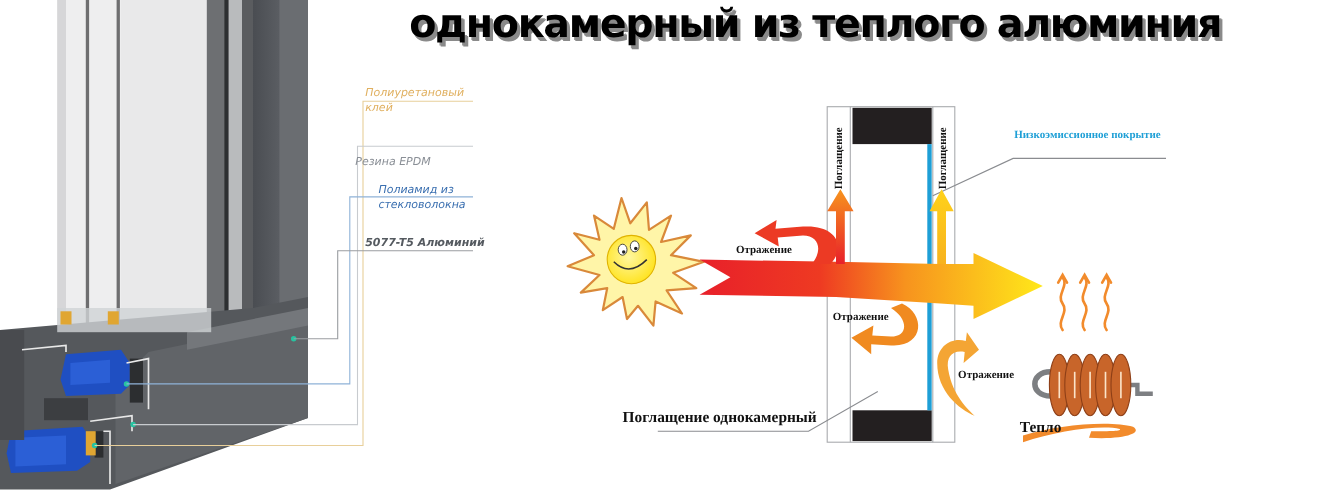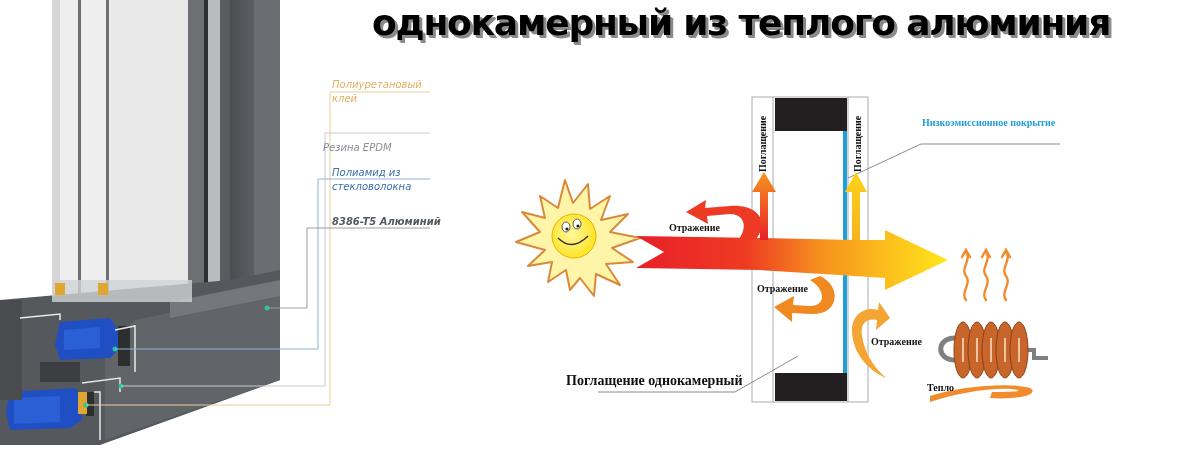--- a/index.html
+++ b/index.html
@@ -164,28 +164,28 @@
   <path d="M930,396 C960,386 1010,382 1030,388 C1040,394 1020,400 990,398 L992,392 C1010,392 1020,392 1018,390 C1000,386 960,392 930,402 Z" fill="#f28b2c"></path>
 </svg>
 
 <div class="callout" style="left:332px; top:78px; color:#e0b060;">
   <div>Полиуретановый</div>
   <div>клей</div>
 </div>
 <div class="callout" style="left:323px; top:120px; color:#8a8f96;margin-top:21px;">
   <div>Резина EPDM</div>
 </div>
-<div class="callout" style="left:332px; top:166px; color:#3a6fb0;">
+<div class="callout" style="left:332px; top:166px; color:#3a6fb0;padding-left:12px;">
   <div>Полиамид из</div>
   <div>стекловолокна</div>
 </div>
 <div class="callout" style="left:332px; top:215px; color:#555a60; font-weight:bold;">
-  <div>8386-T5 Алюминий</div>
+  <div>5077-T5 Алюминий</div>
 </div>
 
 <div class="serif-label" style="left:757px; top:172px; font-size:10px; transform:rotate(-90deg); transform-origin:left top;">Поглащение</div>
 <div class="serif-label" style="left:852px; top:172px; font-size:10px; transform:rotate(-90deg); transform-origin:left top;">Поглащение</div>
 <div class="serif-label" style="left:922px; top:117px; font-size:10px; color:#1e9fd6;">Низкоэмиссионное покрытие</div>
 <div class="serif-label" style="left:669px; top:222px; font-size:10px;">Отражение</div>
 <div class="serif-label" style="left:757px; top:283px; font-size:10px;">Отражение</div>
 <div class="serif-label" style="left:871px; top:336px; font-size:10px;">Отражение</div>
 <div class="serif-label" style="left:566px; top:373px; font-size:14px;">Поглащение однокамерный</div>
-<div class="serif-label" style="left:927px; top:382px; font-size:10px;">Тепло</div>
+<div class="serif-label" style="left:927px; top:382px; font-size:14px;">Тепло</div>
 
 </body></html>

